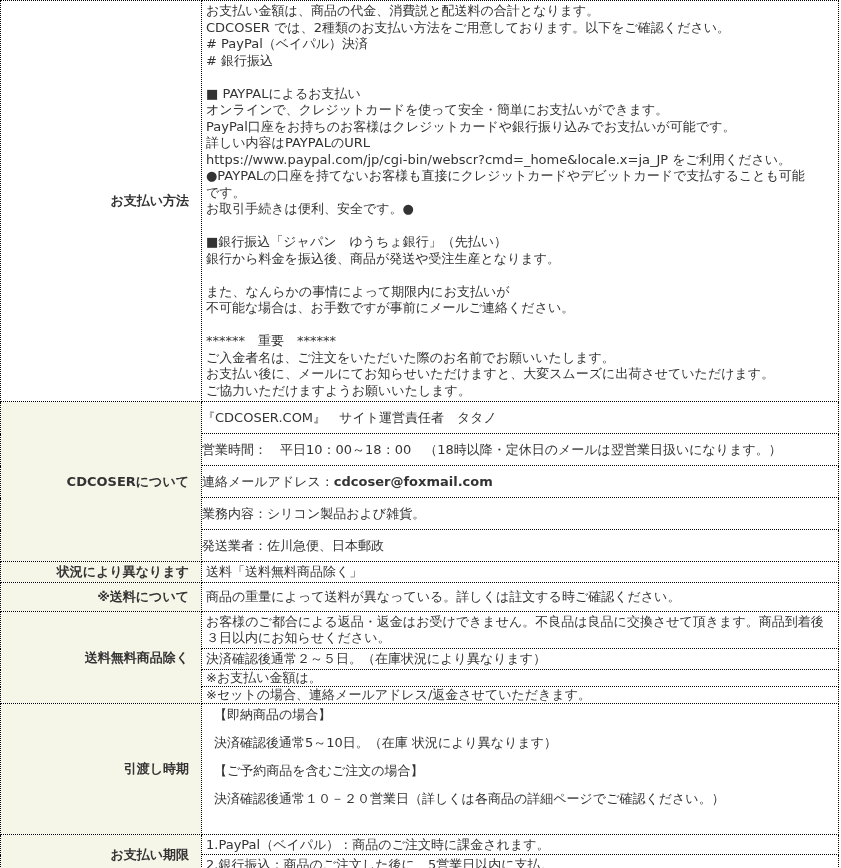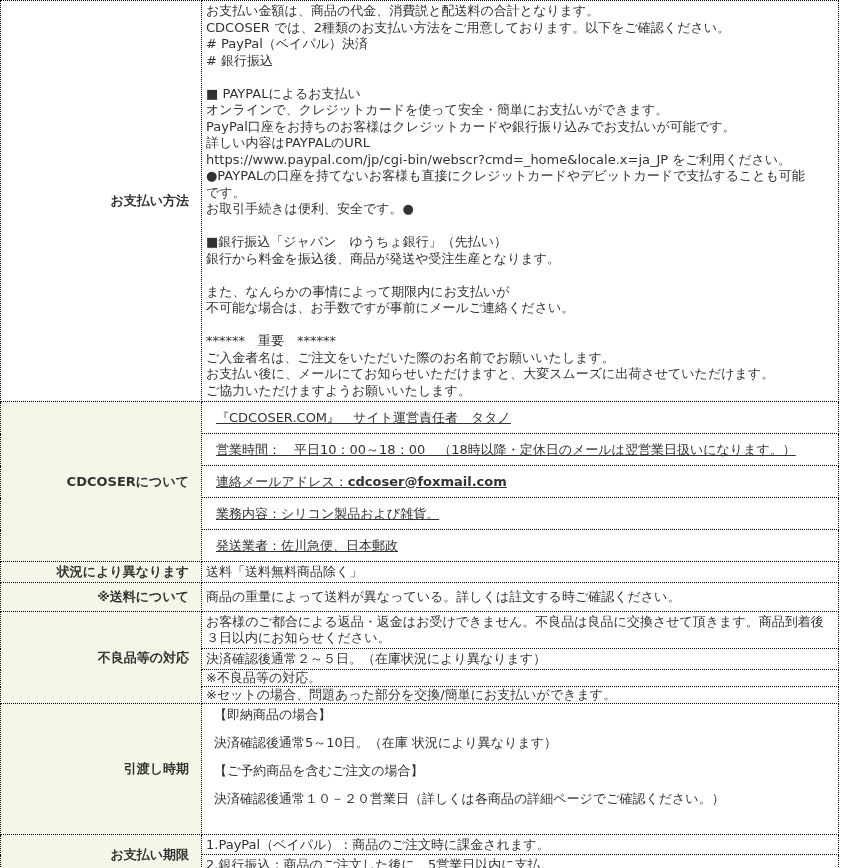--- a/index.html
+++ b/index.html
@@ -53,21 +53,21 @@
   }
   td.content.pre {
     white-space: pre-wrap;
     vertical-align: top;
   }
   td.pay-text {
     line-height: 16.5px;
     padding: 2px 4px;
     height: 392px;
   }
-  td.about-row { height: 21px; padding: 5px 14px; text-decoration: underline; }
+  td.about-row { height: 21px; padding: 5px 0; }
   td.h-extra   { height: 16px; margin-top: 48px; }
   td.h-shipn   { height: 24px; margin-left: 44px; }
   td.h-def1    { height: 32px; font-family: Liberation Serif, serif; }
   td.h-def2    { height: 14px; margin-top: 32px; }
   td.h-def3, td.h-def4 { height: 10px; line-height: 14px; padding: 1px 4px; }
   td.delivery-text { height: 122px; line-height: 14px; padding: 4px 12px; }
   td.h-dl1, td.h-dl2 { height: 15px; line-height: 15px; }
   .email-bold { font-weight: bold; }
 </style>
 </head>
@@ -132,31 +132,31 @@
       <td class="label">状況により異なります</td>
       <td class="content h-extra">送料「送料無料商品除く」</td>
     </tr>
 
     <tr>
       <td class="label">※送料について</td>
       <td class="content h-shipn">商品の重量によって送料が異なっている。詳しくは註文する時ご確認ください。</td>
     </tr>
 
     <tr>
-      <td class="label" rowspan="4">不良品等の対応</td>
+      <td class="label" rowspan="4">送料無料商品除く</td>
       <td class="content h-def1">お客様のご都合による返品・返金はお受けできません。不良品は良品に交換させて頂きます。商品到着後３日以内にお知らせください。</td>
     </tr>
     <tr>
       <td class="content h-def2">決済確認後通常２～５日。（在庫状況により異なります）</td>
     </tr>
     <tr>
-      <td class="content h-def3">※不良品等の対応。</td>
+      <td class="content h-def3">※お支払い金額は。</td>
     </tr>
     <tr>
-      <td class="content h-def4">※セットの場合、問題あった部分を交換/簡単にお支払いができます。</td>
+      <td class="content h-def4">※セットの場合、連絡メールアドレス/返金させていただきます。</td>
     </tr>
 
     <tr>
       <td class="label">引渡し時期</td>
       <td class="content pre delivery-text">【即納商品の場合】
 
 決済確認後通常5～10日。（在庫 状況により異なります）
 
 【ご予約商品を含むご注文の場合】
 

